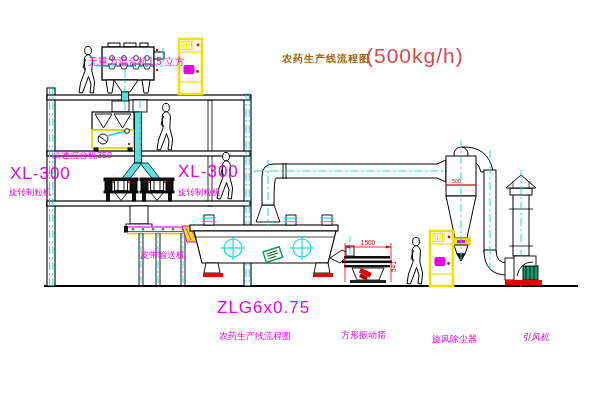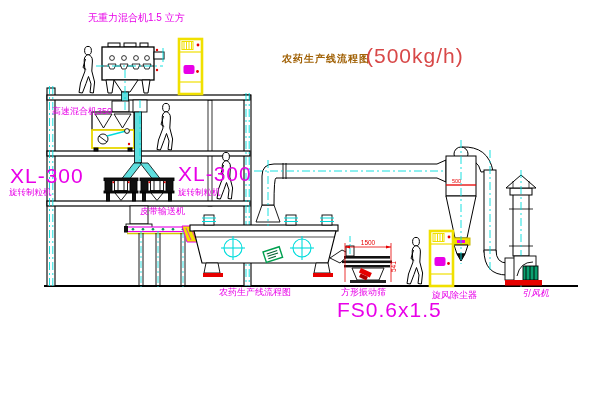--- a/index.html
+++ b/index.html
@@ -1,21 +1,21 @@
 <!DOCTYPE html>
 <html><head>
 <meta charset="utf-8">
 <style>
   html,body{margin:0;padding:0;background:#fff;}
   #canvas{position:relative;width:600px;height:403px;background:#ffffff;overflow:hidden;
           font-family:"Liberation Sans",sans-serif;}
   #canvas svg{position:absolute;left:0;top:0;}
   .lbl{position:absolute;color:#e800e8;white-space:nowrap;line-height:1;}
-  .lbl-sm{font-size:9px;}
-  .lbl-model{font-size:21px;letter-spacing:1px;}
+  .lbl-sm{font-size:9px;margin-top:44px;}
+  .lbl-model{font-size:17px;letter-spacing:1px;}
   .title-cn{position:absolute;color:#a16207;font-size:10px;font-weight:bold;letter-spacing:1px;white-space:nowrap;}
   .title-cap{position:absolute;color:#d84848;font-size:21px;letter-spacing:1px;white-space:nowrap;}
   .dimtxt{fill:#e60000;font-family:"Liberation Sans",sans-serif;}
 </style>
 </head>
 <body>
 
 <div id="canvas">
 <svg width="600" height="403" viewBox="0 0 600 403">
   <defs>
@@ -287,20 +287,20 @@
 </svg>
 
   <div class="lbl lbl-sm" style="left:88px;  top:13px; font-size:10px;">无重力混合机1.5 立方</div>
   <div class="lbl lbl-sm" style="left:52px;  top:107px;">高速混合机350</div>
   <div class="lbl lbl-model" style="left:10px; top:165px;">XL-300</div>
   <div class="lbl" style="left:9px;   top:188px; font-size:8.5px;">旋转制粒机</div>
   <div class="lbl lbl-model" style="left:178px; top:163px;">XL-300</div>
   <div class="lbl" style="left:178px; top:188px; font-size:8.5px;">旋转制粒机</div>
   <div class="lbl lbl-sm" style="left:140px; top:207px;">皮带输送机</div>
   <div class="lbl lbl-sm" style="left:219px; top:288px;">农药生产线流程图</div>
-  <div class="lbl lbl-sm" style="left:341px; top:288px;">方形振动筛</div>
-  <div class="lbl lbl-model" style="left:337px; top:299px;">FS0.6x1.5</div>
+  <div class="lbl lbl-model" style="left:217px; top:299px;">ZLG6x0.75</div>
+  <div class="lbl lbl-sm" style="left:341px; top:288px;font-family:Liberation Mono, monospace;">方形振动筛</div>
   <div class="lbl lbl-sm" style="left:432px; top:291px;">旋风除尘器</div>
   <div class="lbl lbl-sm" style="left:522px; top:289px;font-style:italic;">引风机</div>
 
   <div class="title-cn" style="left:282px; top:52px;">农药生产线流程图</div>
   <div class="title-cap" style="left:366px; top:44px;">(500kg/h)</div>
 </div>
 
 </body></html>

